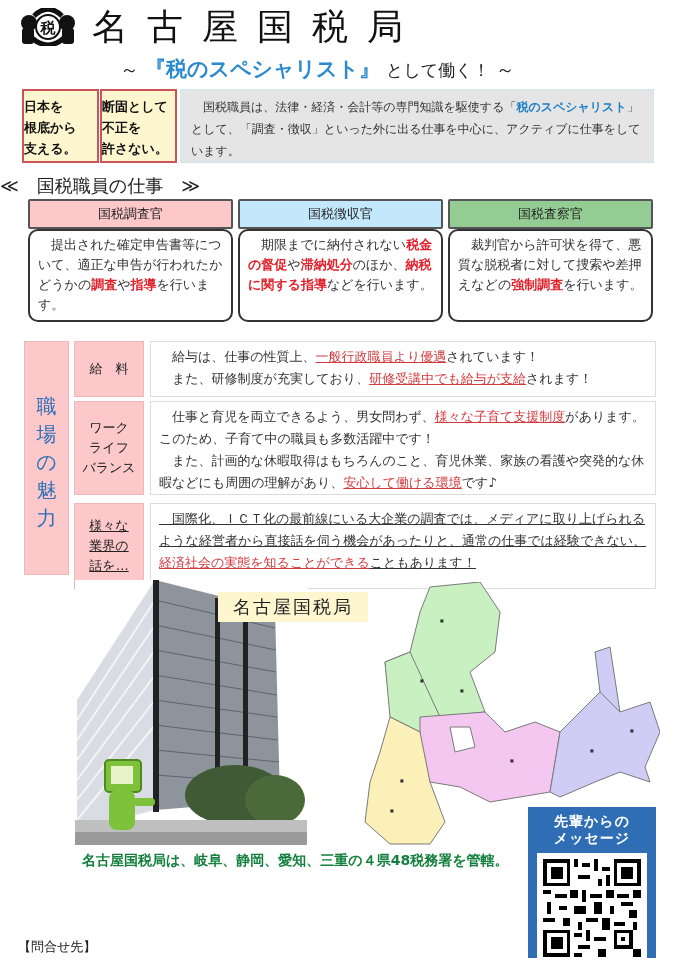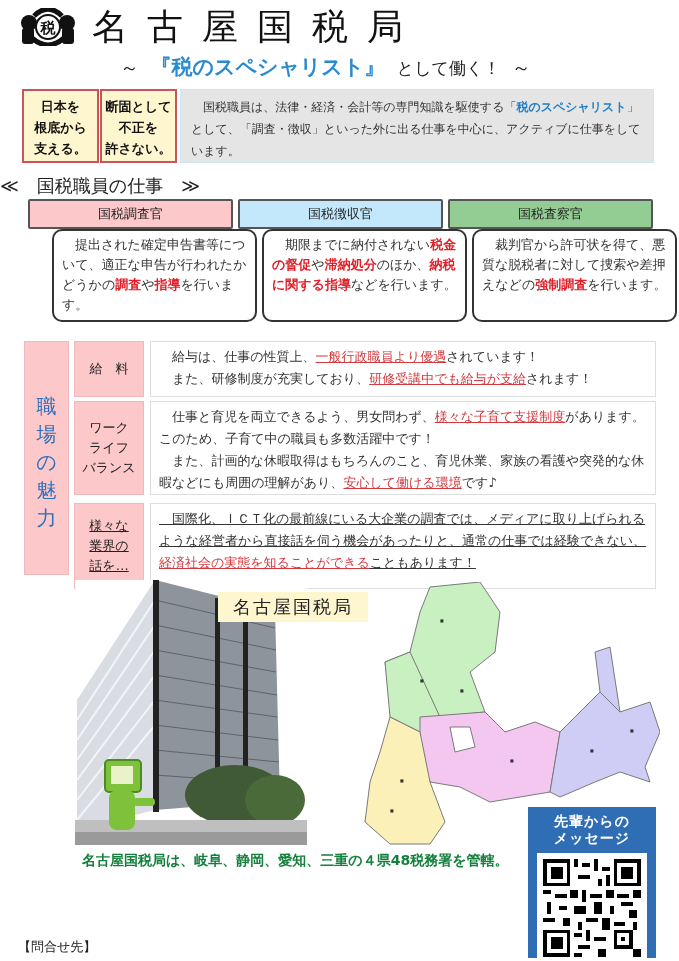--- a/index.html
+++ b/index.html
@@ -3,37 +3,37 @@
 <meta charset="utf-8">
 <style>
   * { box-sizing: border-box; margin: 0; padding: 0; }
   html, body { width: 679px; height: 961px; background: #ffffff; overflow: hidden; }
   body { font-family: "DejaVu Sans", "Liberation Sans", sans-serif; color: #222; position: relative; }
   .abs { position: absolute; }
 
   
   .logo { left: 20px; top: 8px; width: 56px; height: 38px; }
   .title { left: 92px; top: 4px; font-size: 36px; letter-spacing: 19px; color: #111; font-weight: normal; line-height: 46px; }
-  .subtitle { left: 120px; top: 56px; font-size: 19px; line-height: 26px; white-space: nowrap; font-family: Liberation Mono, monospace; }
+  .subtitle { left: 120px; top: 56px; font-size: 19px; line-height: 26px; white-space: nowrap; }
   .subtitle .tilde { color: #222; }
   .subtitle .spec { color: #2a8ad0; font-weight: bold; font-size: 21px; }
   .subtitle .rest { color: #222; font-size: 17px; }
 
   
-  .motto { top: 89px; width: 77px; height: 74px; background: #fdf6cf; border: 2px solid #c9555a; font-weight: bold; font-size: 13px; line-height: 21px; text-align: center; padding-top: 5px; color: #111; }
+  .motto { top: 89px; width: 77px; height: 74px; background: #fdf6cf; border: 2px solid #c9555a; font-weight: bold; font-size: 13px; line-height: 21px; padding-top: 5px; color: #111; }
   .motto1 { left: 22px; }
   .motto2 { left: 100px; }
   .intro { left: 180px; top: 89px; width: 474px; height: 74px; background: #e5e5e5; border: 1px solid #cde6f2; padding: 6px 8px 0 10px; font-size: 12px; line-height: 22px; color: #333; }
   .intro .hl { color: #1f7fc5; font-weight: bold; }
 
   
   .sec-head { left: 0; width: 675px; top: 174px; font-size: 18px; color: #222; line-height: 24px; }
 
   .job-head { top: 199px; height: 30px; border: 2px solid #555; border-radius: 2px; text-align: center; font-size: 13px; line-height: 26px; color: #222; }
-  .job-body { top: 229px; height: 93px; border: 2px solid #333; border-radius: 10px; background: #fff; padding: 4px 6px 14px 8px; font-size: 13px; line-height: 20px; color: #333; font-family: "DejaVu Serif", "Liberation Serif", serif; margin-left: 24px; }
+  .job-body { top: 229px; height: 93px; border: 2px solid #333; border-radius: 10px; background: #fff; padding: 4px 6px 14px 8px; font-size: 13px; line-height: 20px; color: #333; font-family: "DejaVu Serif", "Liberation Serif", serif; }
   .job-body .red { color: #e0202a; font-weight: bold; font-family: "DejaVu Sans", sans-serif; }
   .c1 { left: 28px; width: 205px; }
   .c2 { left: 238px; width: 205px; }
   .c3 { left: 448px; width: 205px; }
   .h1 { background: #fcc8ca; }
   .h2 { background: #c4e8fb; text-align: center; }
   .h3 { background: #93cd93; }
 
   
   .appeal-side { left: 24px; top: 341px; width: 45px; height: 234px; background: #fcc8ca; color: #2d6fb9; font-size: 20px; line-height: 28px; text-align: center; padding-top: 50px; border: 1px solid #f0b8ba; }

